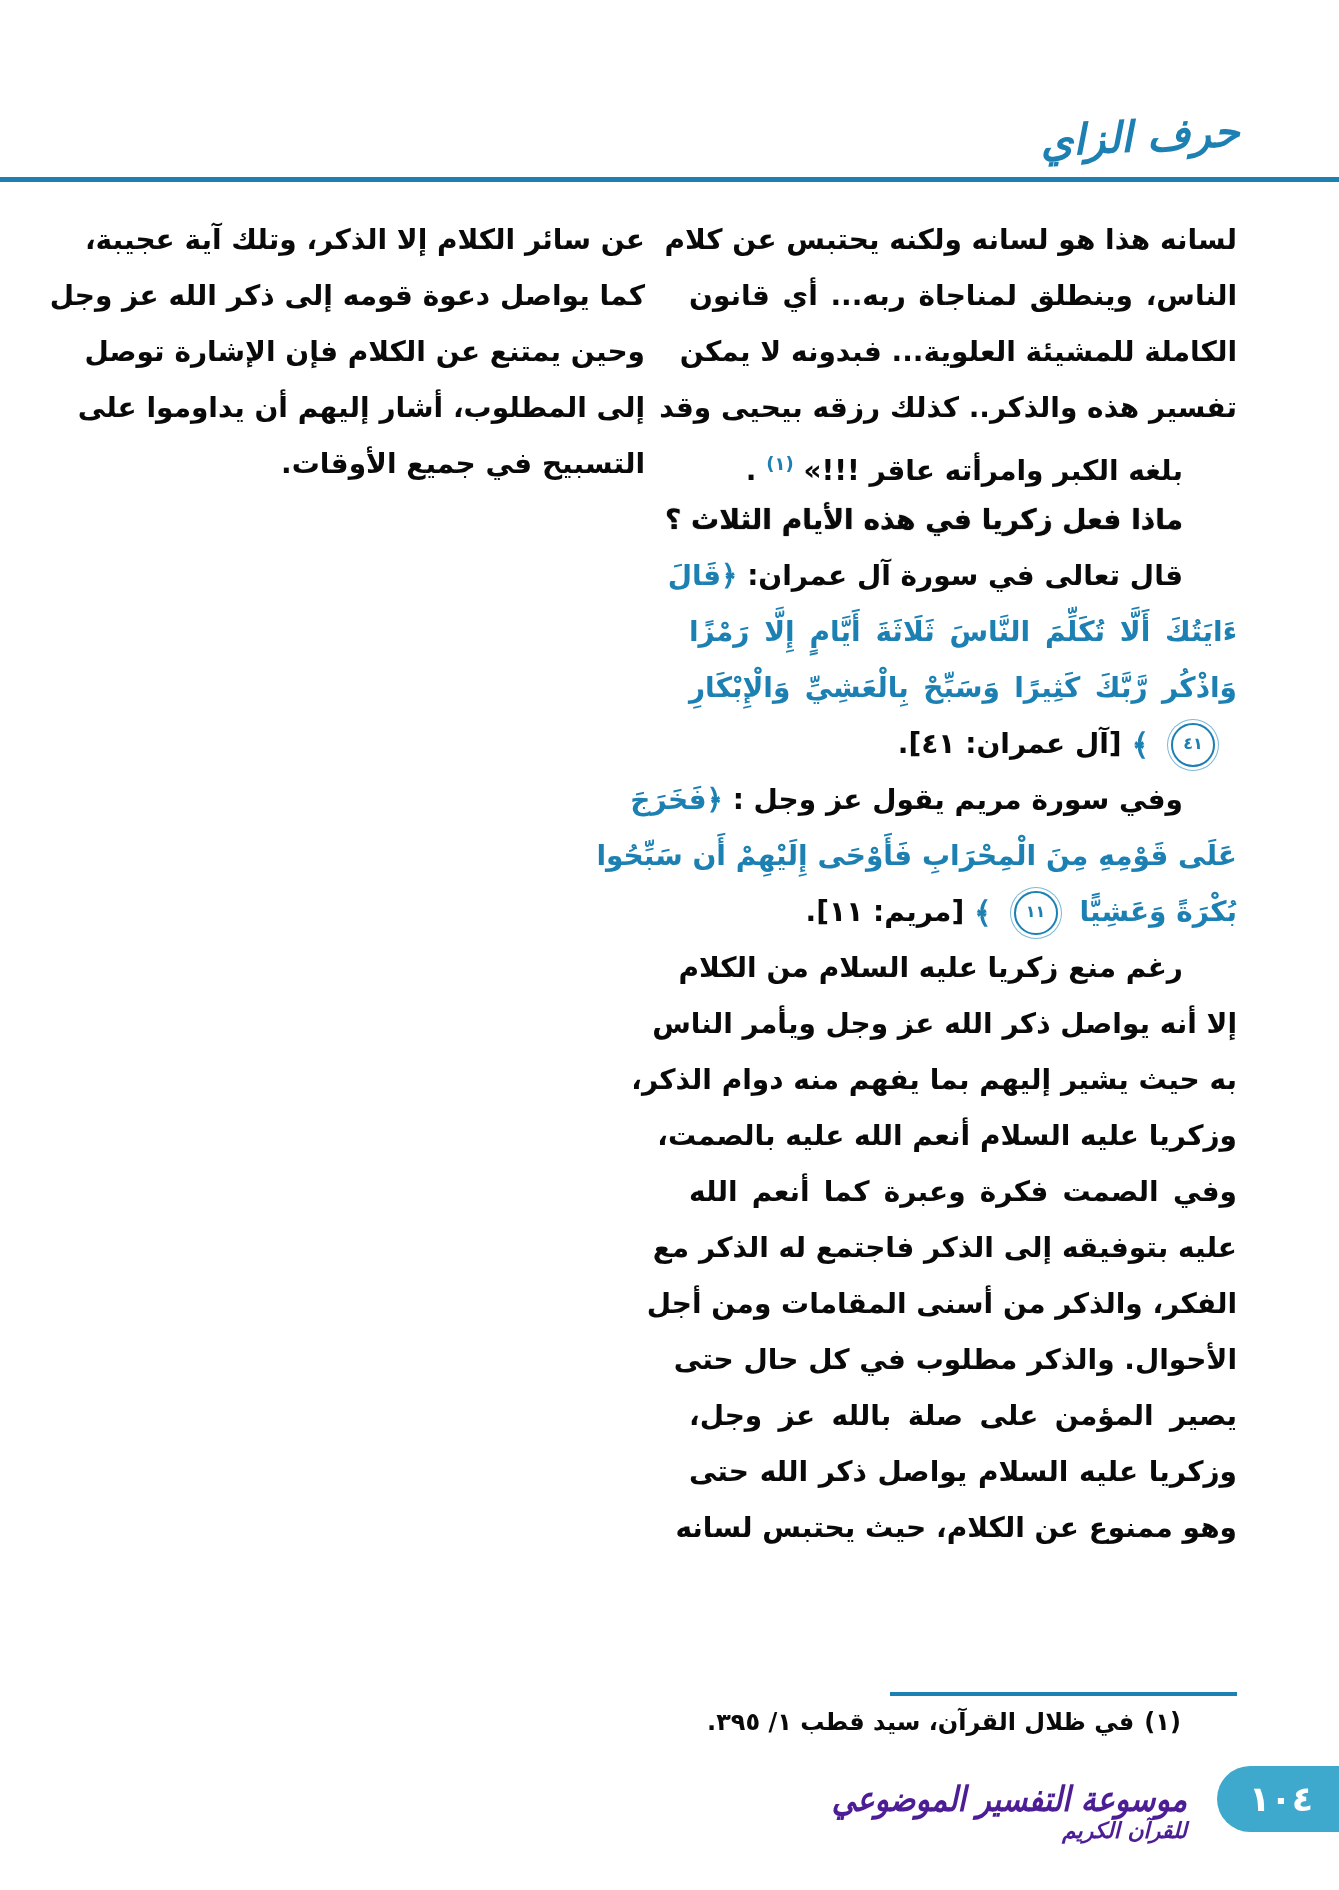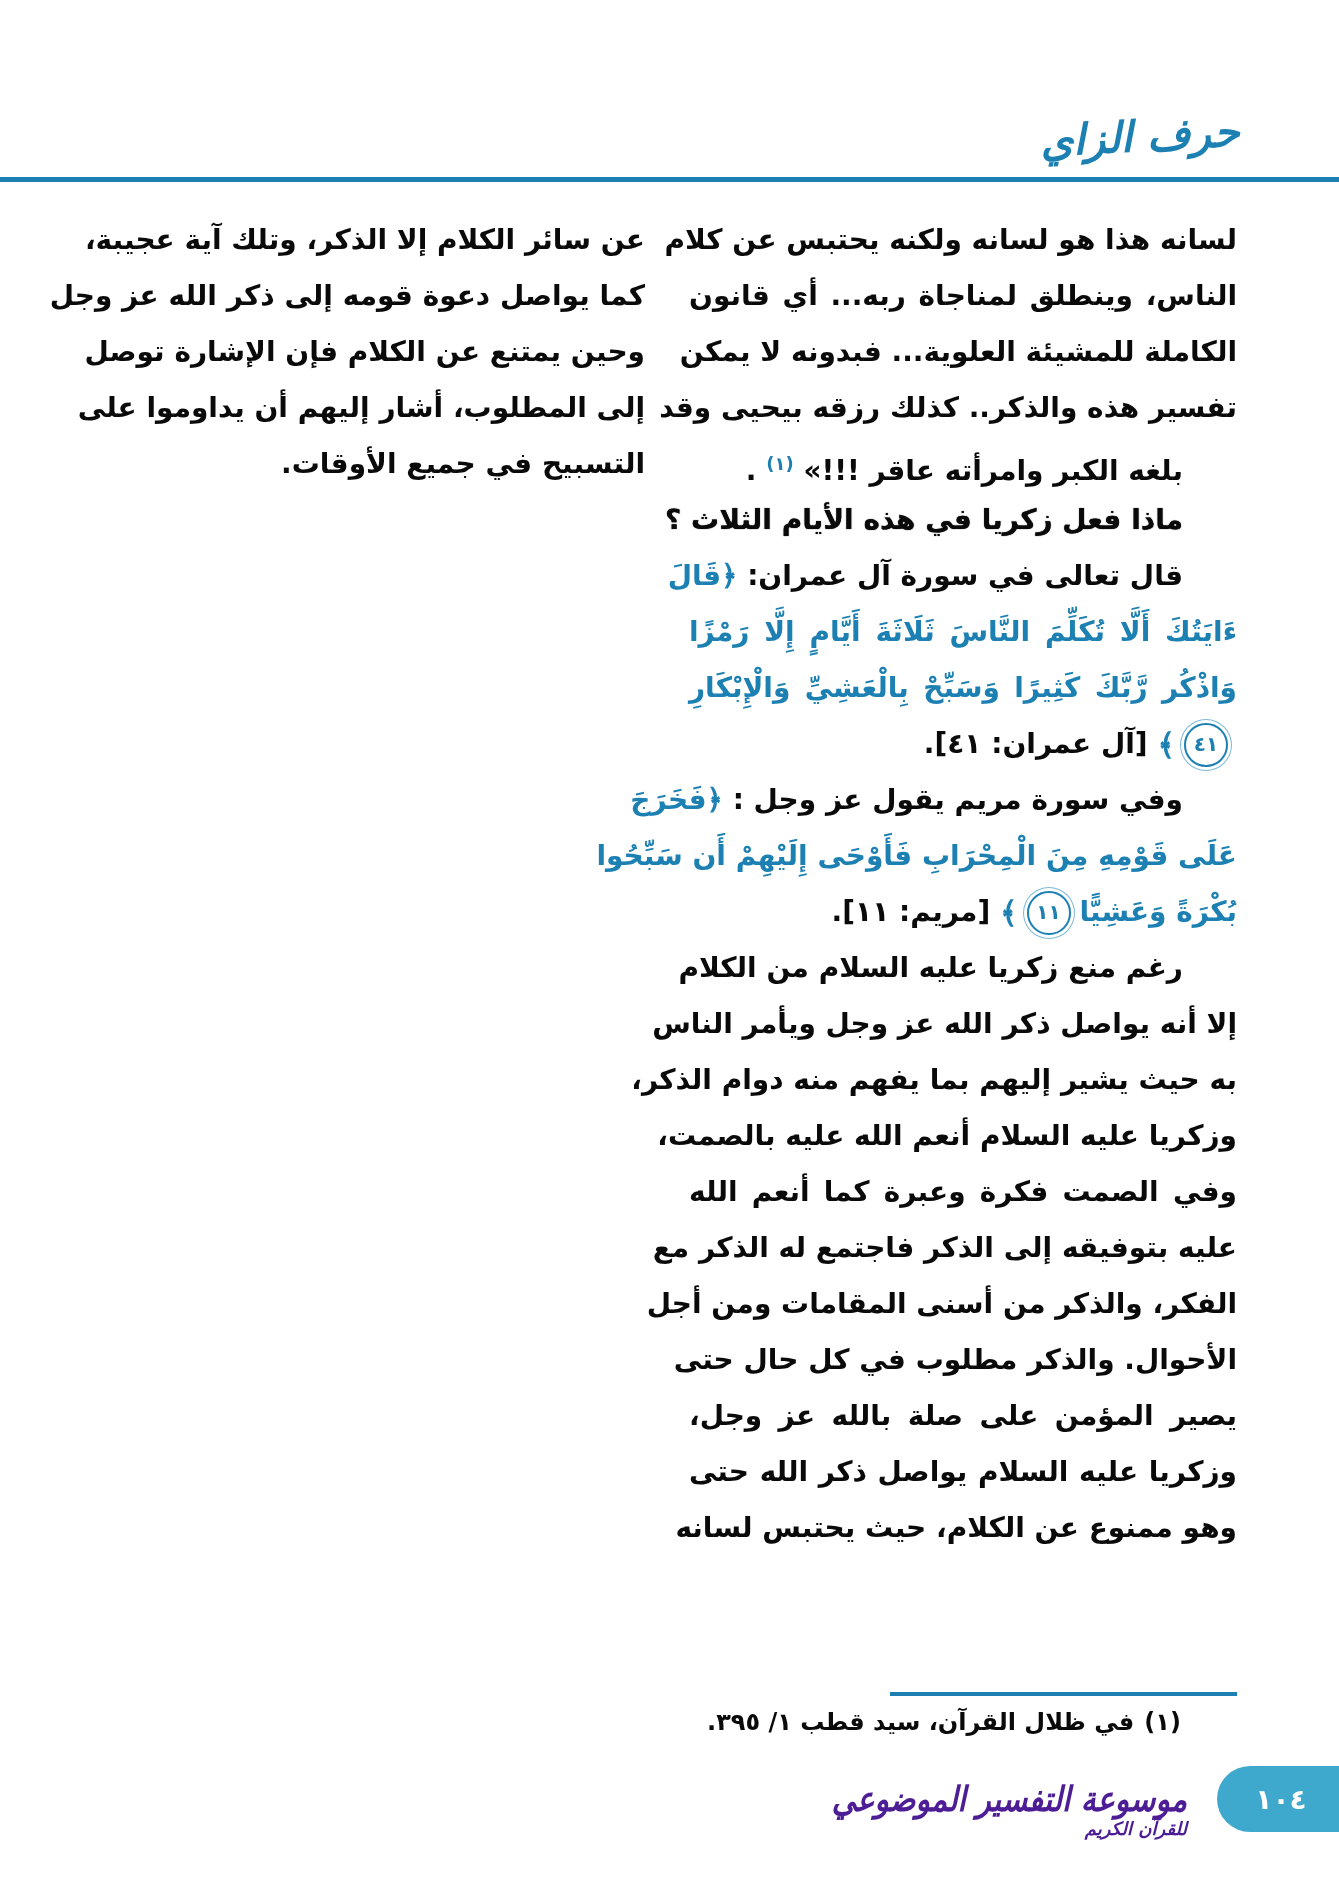--- a/index.html
+++ b/index.html
@@ -65,23 +65,23 @@
   .ayah-mark{
     display:inline-block;
     width:40px;height:40px;
     line-height:38px;
     text-align:right;
     text-align-last:center;
     border:2px solid #1d80b2;
     border-radius:50%;
     box-shadow:0 0 0 3px #fff,0 0 0 4px #7db9d6;
     color:#1d80b2;
-    font-size:20px;
+    font-size:16px;
     vertical-align:middle;
-    margin:0 9px;
+    margin:0 22px;
   }
   .quran-close{
     color:#1d80b2;
     font-size:30px;
     vertical-align:middle;
   }
   
   .footnote-rule{
     position:absolute;
     top:1692px;right:102px;
@@ -110,37 +110,37 @@
   }
   .footer-logo .logo-main{
     font-size:30px;
     font-weight:bold;
     font-style:italic;
     white-space:nowrap;
     transform:scaleY(1.15);
     display:block;
   }
   .footer-logo .logo-sub{
-    font-size:18px;
+    font-size:22px;
     font-weight:bold;
     font-style:italic;
     display:block;
     margin-top:4px;
   }
   .page-pill{
     position:absolute;
     top:1766px;right:0;
     width:122px;height:66px;
     background:#3fa8cd;
     border-radius:36px 0 0 36px;
     color:#ffffff;
     display:flex;
     align-items:center;
     justify-content:center;
-    font-size:28px;
+    font-size:35px;
     font-weight:bold;
     letter-spacing:7px;
     padding-left:6px;
     box-sizing:border-box;
   }
 </style>
 </head>
 <body>
 
 <div class="chapter-title">حرف الزاي</div>

